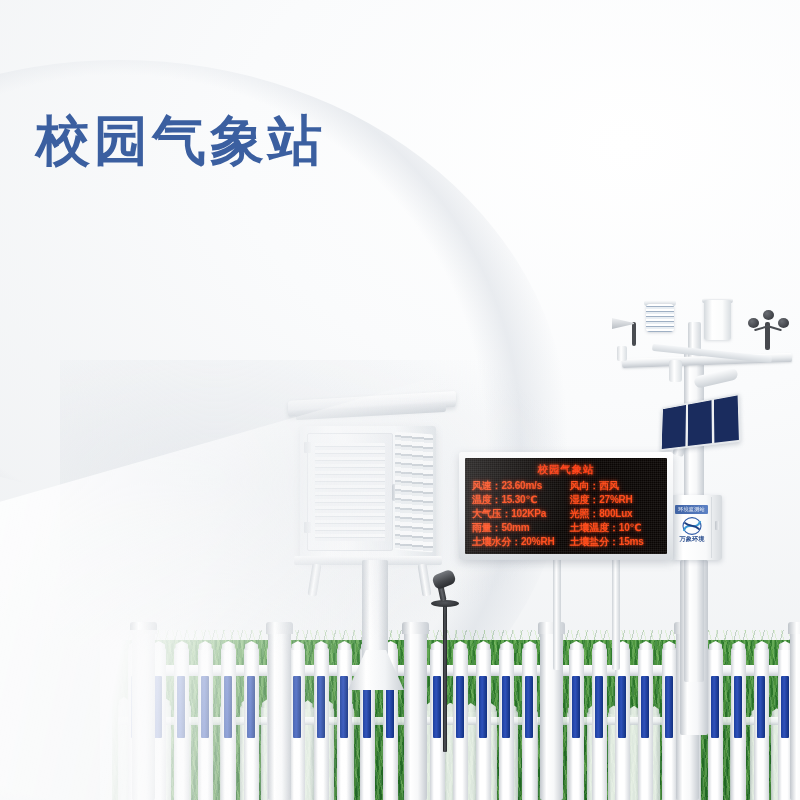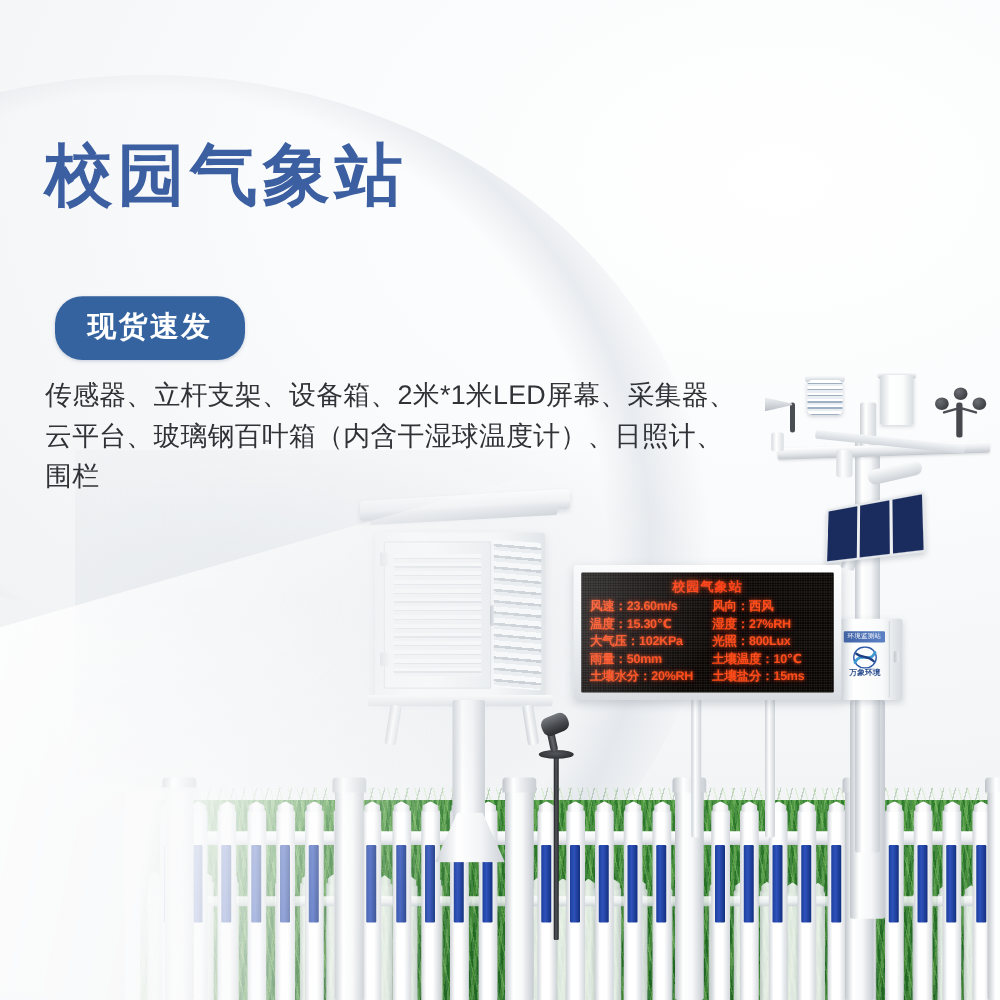--- a/index.html
+++ b/index.html
@@ -698,16 +698,14 @@
 
   <div class="spot-pole"></div>
   <div class="spot-base"></div>
   <div class="spot-neck"></div>
   <div class="spot-head"></div>
 
   <div class="wash-soft"></div>
   <div class="wash-diag"></div>
 
   <div class="headline">校园气象站</div>
-  <div class="badge">现货速发</div>
-  <div class="desc">传感器、立杆支架、设备箱、2米*1米LED屏幕、采集器、云平台、玻璃钢百叶箱（内含干湿球温度计）、日照计、围栏</div>
 
 </div>
 
 </body></html>

